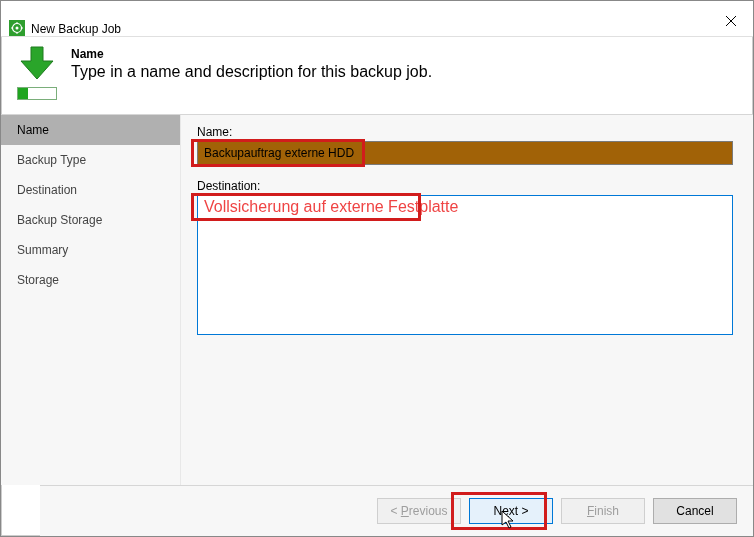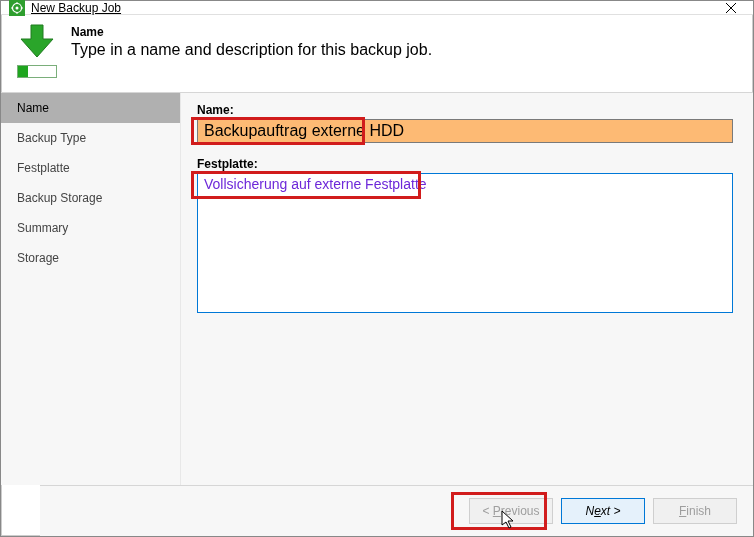--- a/index.html
+++ b/index.html
@@ -16,28 +16,27 @@
     height: 537px;
     background: #fff;
     border: 1px solid #888;
     box-shadow: 0 0 0 1px #ccc inset;
     margin: 0;
     display: flex;
     flex-direction: column;
   }
   
   .titlebar {
-    height: 14px;
+    height: 36px;
     background: #fff;
     border-bottom: 1px solid #e0e0e0;
     display: flex;
-    align-items: center;
+    align-items: flex-end;
     padding: 0 0 0 8px;
     flex: 0 0 auto;
-    text-decoration: underline;
   }
   .titlebar-icon {
     width: 16px; height: 16px;
     background: #2e9e2e;
     display: flex; align-items: center; justify-content: center;
     margin-right: 6px;
   }
   .titlebar-icon svg { width: 12px; height: 12px; }
   .titlebar-title { flex: 1; font-size: 12px; color: #000; }
   .titlebar-close {
@@ -113,41 +112,40 @@
   .content {
     flex: 1;
     background: #f7f7f7;
     padding: 10px 20px 10px 16px;
     position: relative;
   }
   .field-label {
     font-size: 12px;
     color: #000;
     margin-bottom: 2px;
-    font-weight: bold;
   }
   .text-input {
     width: 100%;
     height: 24px;
     border: 1px solid #7a7a7a;
-    background: #fdba74;
+    background: #a16207;
     padding: 2px 6px;
     font-family: inherit;
-    font-size: 16px;
+    font-size: 12px;
     color: #000;
   }
   .text-area {
     width: 100%;
     height: 140px;
     border: 1px solid #0078d7;
     background: #fff;
     padding: 2px 6px;
     font-family: inherit;
-    font-size: 14px;
-    color: #6d28d9;
+    font-size: 16px;
+    color: #ef4444;
     resize: none;
     overflow: auto;
   }
   .field-block { margin-bottom: 14px; position: relative; }
 
   
   .red-box {
     position: absolute;
     border: 3px solid #d11c1c;
     pointer-events: none;
@@ -237,21 +235,21 @@
   <div class="body-area">
 
     <div class="sidebar">
       <div class="sidebar-item selected">
         <span>Name</span>
       </div>
       <div class="sidebar-item">
         <span>Backup Type</span>
       </div>
       <div class="sidebar-item">
-        <span>Festplatte</span>
+        <span>Destination</span>
       </div>
       <div class="sidebar-item">
         <span>Backup Storage</span>
       </div>
       <div class="sidebar-item">
         <span>Summary</span>
       </div>
       <div class="sidebar-item">
         <span>Storage</span>
       </div>
@@ -259,43 +257,46 @@
 
     <div class="content">
 
       <div class="field-block">
         <div class="field-label">Name:</div>
         <input class="text-input" type="text" value="Backupauftrag externe HDD" style="">
         <div class="red-box" style="left:-6px; top:14px; width:174px; height:28px;"></div>
       </div>
 
       <div class="field-block">
-        <div class="field-label">Festplatte:</div>
+        <div class="field-label">Destination:</div>
         <textarea class="text-area" style="">Vollsicherung auf externe Festplatte</textarea>
         <div class="red-box" style="left:-6px; top:14px; width:230px; height:28px;"></div>
       </div>
 
     </div>
 
   </div>
 
   <div class="footer">
 
     <button class="btn disabled">
       &lt; <span class="mnemonic">P</span><span>revious</span>
     </button>
 
-    <button class="btn primary-hover" style="position:relative;font-style:italic;">
+    <button class="btn primary-hover" style="position:relative;">
       <span>N</span><span class="mnemonic">e</span><span>xt &gt;</span>
     </button>
 
     <button class="btn disabled">
       <span class="mnemonic">F</span><span>inish</span>
     </button>
 
+    <button class="btn">
+      <span>Cancel</span>
+    </button>
 
     <div class="red-box" style="left:auto; right:206px; top:6px; width:96px; height:38px;"></div>
 
     <svg class="cursor" viewBox="0 0 16 20" style="right:236px; top:24px;">
       <path d="M1 1 L1 15 L5 12 L8 18 L10 17 L7 11 L12 11 Z" fill="#fff" stroke="#000" stroke-width="1"></path>
     </svg>
   </div>
 
 </div>
 

